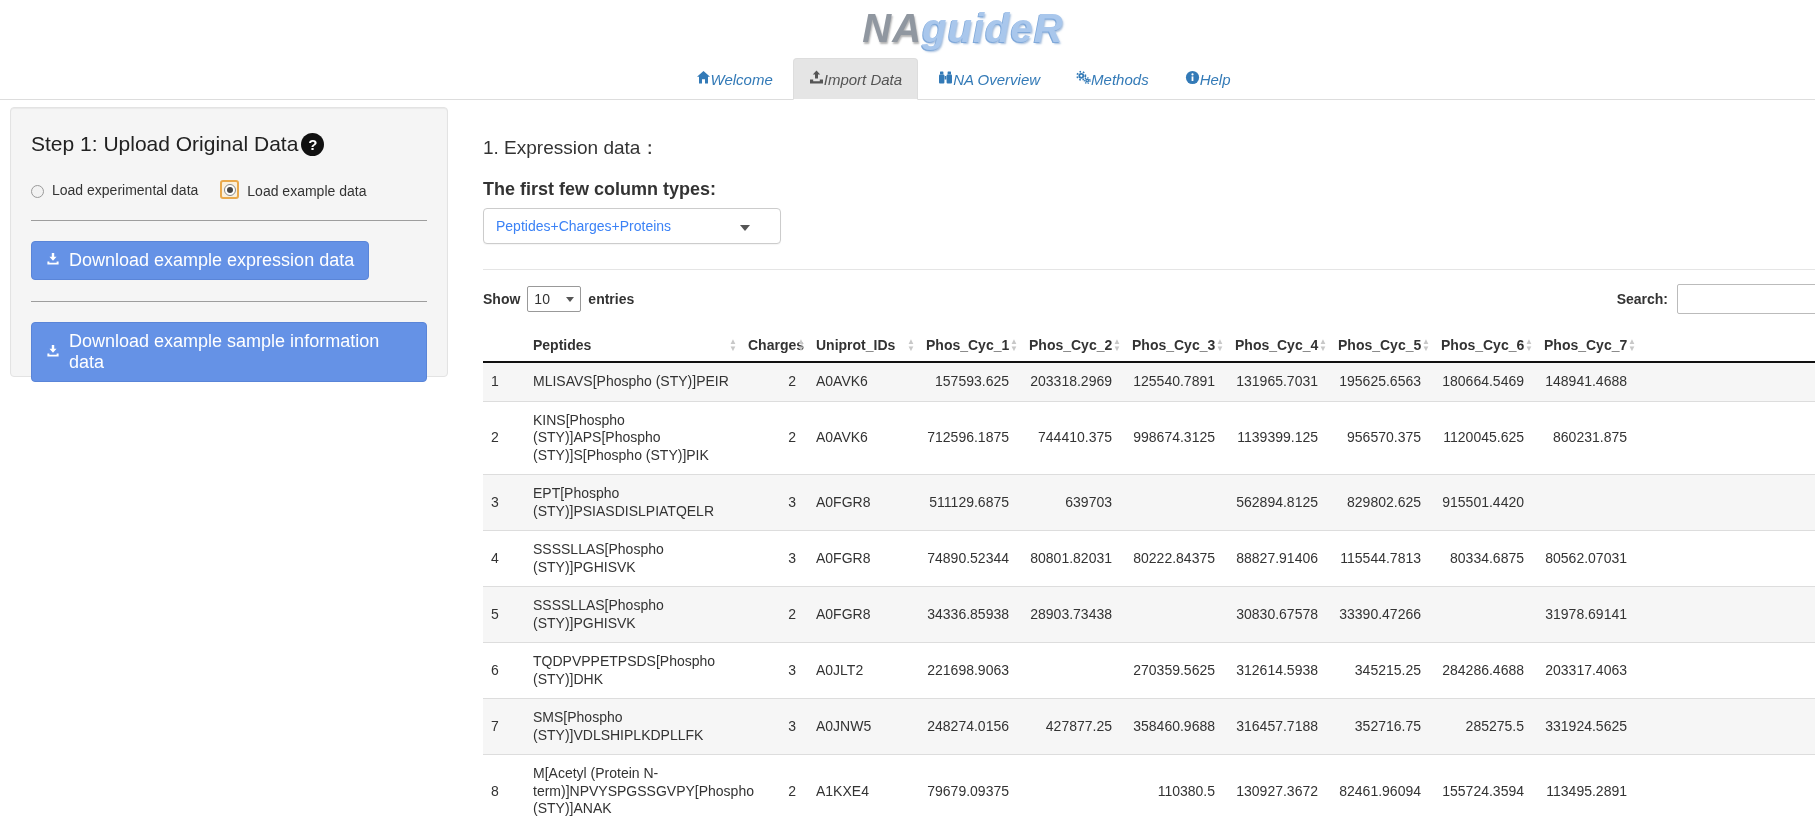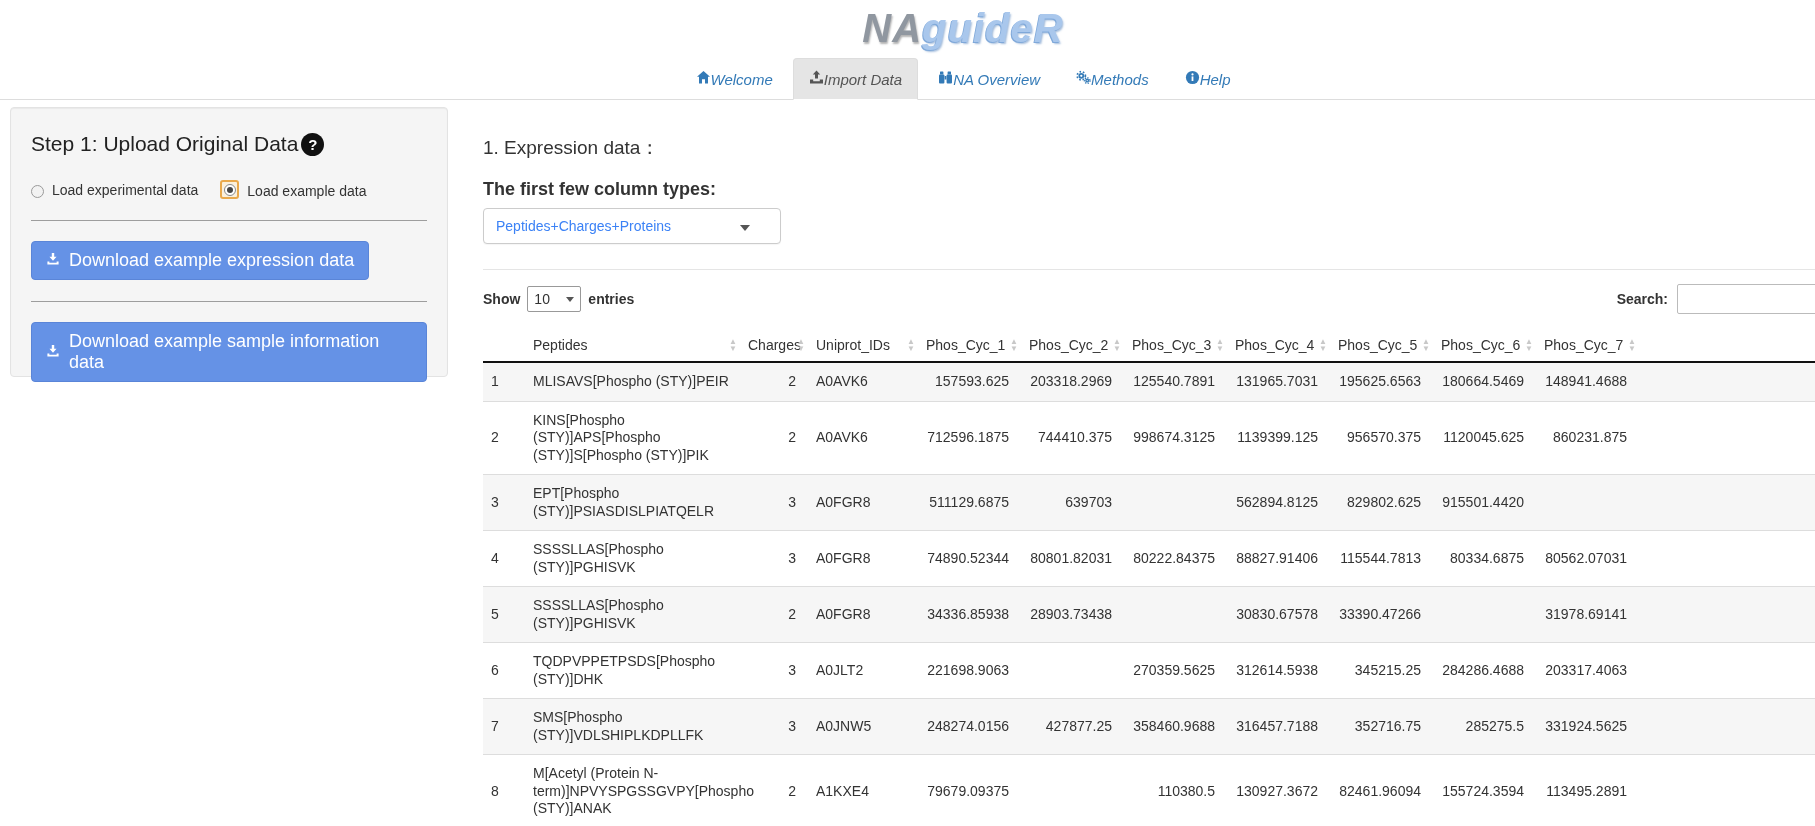--- a/index.html
+++ b/index.html
@@ -53,21 +53,21 @@
                 border:1px solid #999; border-radius:2px; padding:0 6px; margin:0 7px; font-weight:normal;
                 background:#fff; cursor:pointer; }
   .len-caret { width:0; height:0; border-left:4px solid transparent; border-right:4px solid transparent; border-top:5px solid #555; }
   .search-wrap { display:flex; align-items:center; font-weight:bold; color:#333; margin-right:-62px; }
   .search-wrap input { width:200px; height:30px; border:1px solid #bbb; border-radius:2px; margin-left:9px;
                        font-family:"Liberation Sans", sans-serif; font-size:14px; padding:0 6px; }
   
   table.dt { width:100%; border-collapse:collapse; margin-top:15px; table-layout:fixed; }
   .dt col.c0{width:42px}.dt col.c1{width:215px}.dt col.c2{width:68px}.dt col.c3{width:110px}
   .dt col.cn{width:103px}.dt col.cf{width:auto}
-  .dt thead th { font-weight:normal; font-size:14px; color:#333; padding:8px 20px 8px 8px; border-bottom:2px solid #111;
+  .dt thead th { font-weight:bold; font-size:14px; color:#333; padding:8px 20px 8px 8px; border-bottom:2px solid #111;
                  position:relative; text-align:left; cursor:pointer; white-space:nowrap; }
   .dt thead th.right { text-align:right; }
   .sort { position:absolute; right:3px; top:50%; transform:translateY(-50%); display:flex; flex-direction:column;
           font-size:8px; line-height:7px; color:#c8c8c8; }
   .dt tbody tr { border-top:1px solid #ddd; }
   .dt tbody tr:nth-child(odd) { background:#f6f6f6; }
   .dt td { padding:10px 8px; vertical-align:middle; font-size:14px; line-height:1.25; color:#333; }
   .dt td.num, .dt td.charges { text-align:right; padding-right:12px; }
   .dt td.peptide .pep-wrap { display:inline-block; max-width:200px; }
 </style>

